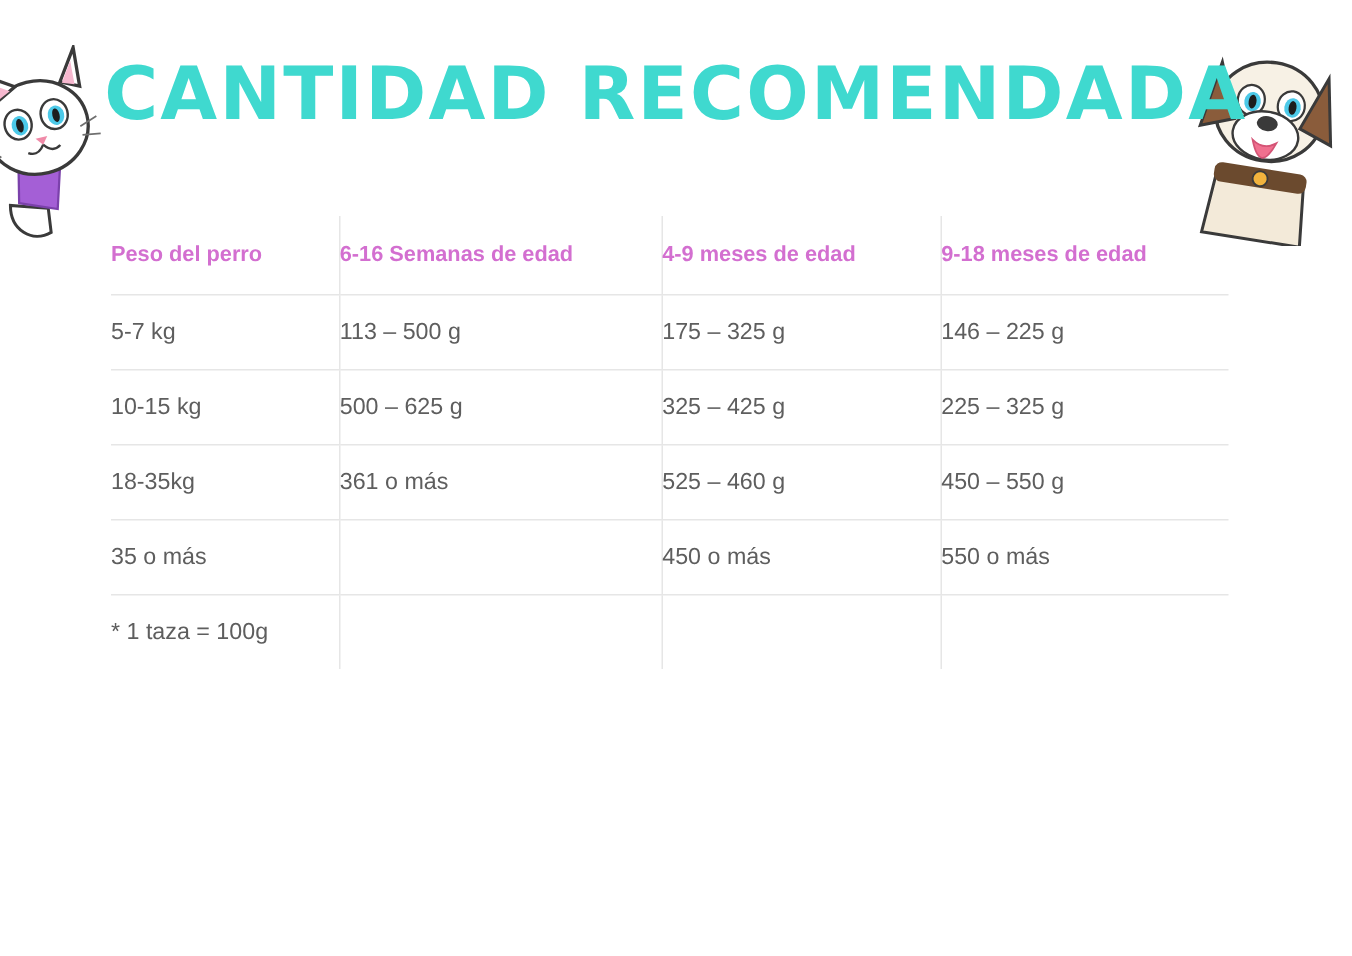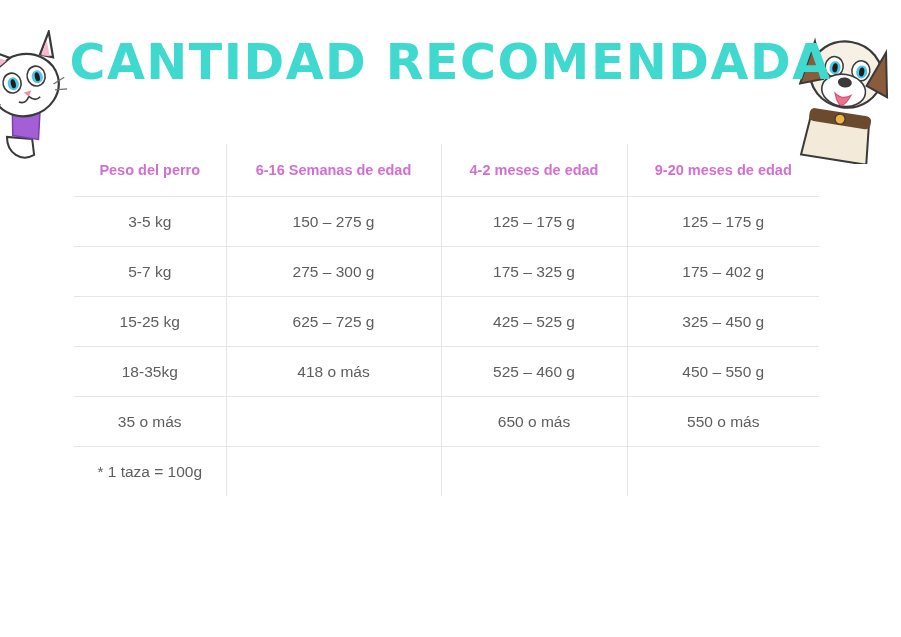--- a/index.html
+++ b/index.html
@@ -44,21 +44,21 @@
     width: 745px;
   }
   table.amount-table {
     border-collapse: collapse;
     width: 745px;
     table-layout: fixed;
   }
   table.amount-table th,
   table.amount-table td {
     height: 49px;
-    text-align: center;
+    text-align: left;
     vertical-align: middle;
     font-size: 15.5px;
     color: #5e5e5e;
     font-family: "Liberation Sans", sans-serif;
     border-bottom: 1px solid #e6e6e6;
     border-right: 1px solid #e6e6e6;
     padding: 0;
   }
   table.amount-table th:last-child,
   table.amount-table td:last-child {
@@ -170,53 +170,47 @@
       <colgroup>
         <col class="c1">
           <col class="c2">
           <col class="c3">
           <col class="c4">
       </colgroup>
       <thead>
         <tr>
           <th>Peso del perro</th>
           <th>6-16 Semanas de edad</th>
-          <th>4-2 meses de edad</th>
-          <th>9-20 meses de edad</th>
+          <th>4-9 meses de edad</th>
+          <th>9-18 meses de edad</th>
         </tr>
       </thead>
       <tbody>
         <tr>
-          <td>3-5 kg</td>
-          <td>150 – 275 g</td>
-          <td>125 – 175 g</td>
-          <td>125 – 175 g</td>
-        </tr>
-        <tr>
           <td>5-7 kg</td>
-          <td>275 – 300 g</td>
+          <td>113 – 500 g</td>
           <td>175 – 325 g</td>
-          <td>175 – 402 g</td>
-        </tr>
-        <tr>
-          <td>15-25 kg</td>
-          <td>625 – 725 g</td>
-          <td>425 – 525 g</td>
-          <td>325 – 450 g</td>
+          <td>146 – 225 g</td>
+        </tr>
+        <tr>
+          <td>10-15 kg</td>
+          <td>500 – 625 g</td>
+          <td>325 – 425 g</td>
+          <td>225 – 325 g</td>
         </tr>
         <tr>
           <td>18-35kg</td>
-          <td>418 o más</td>
+          <td>361 o más</td>
           <td>525 – 460 g</td>
           <td>450 – 550 g</td>
         </tr>
         <tr>
           <td>35 o más</td>
           <td></td>
-          <td>650 o más</td>
+          <td>450 o más</td>
           <td>550 o más</td>
         </tr>
         <tr>
           <td class="note-cell">* 1 taza = 100g</td>
           <td></td>
           <td></td>
           <td></td>
         </tr>
       </tbody>
     </table>

